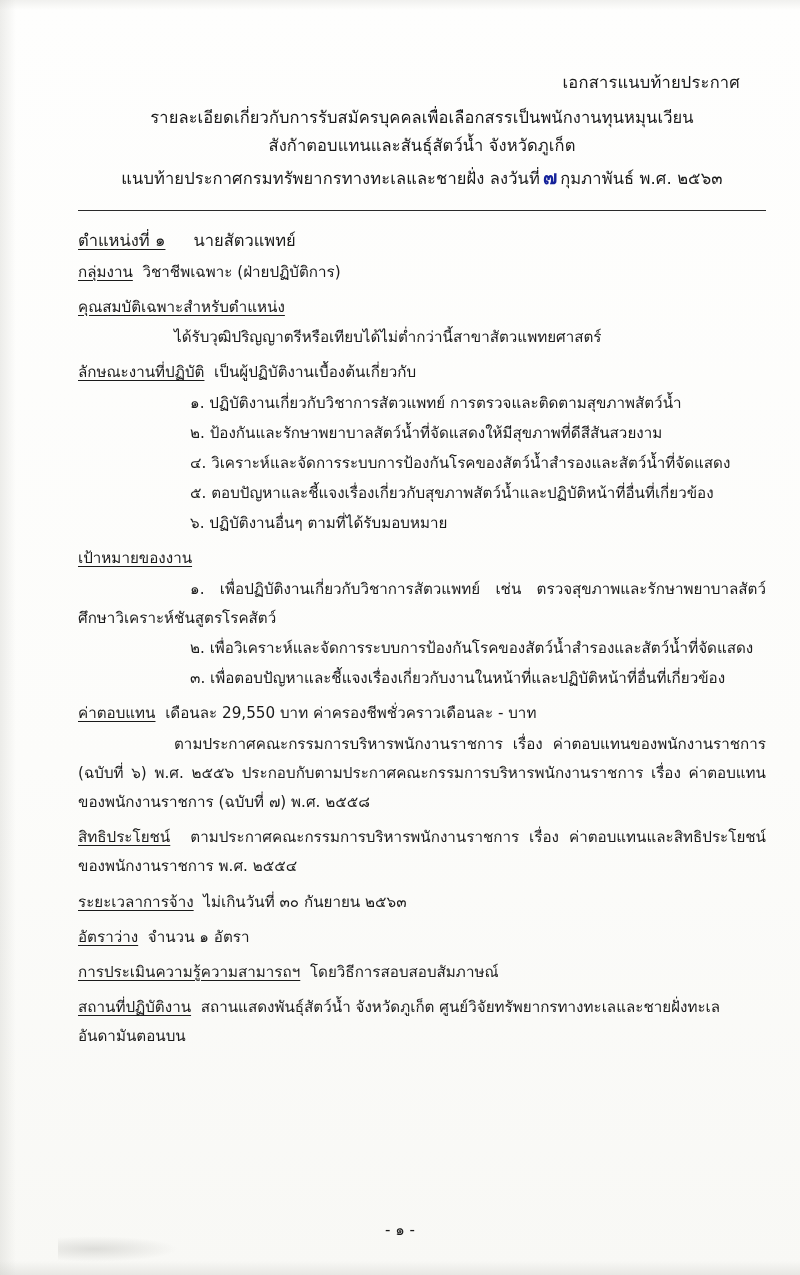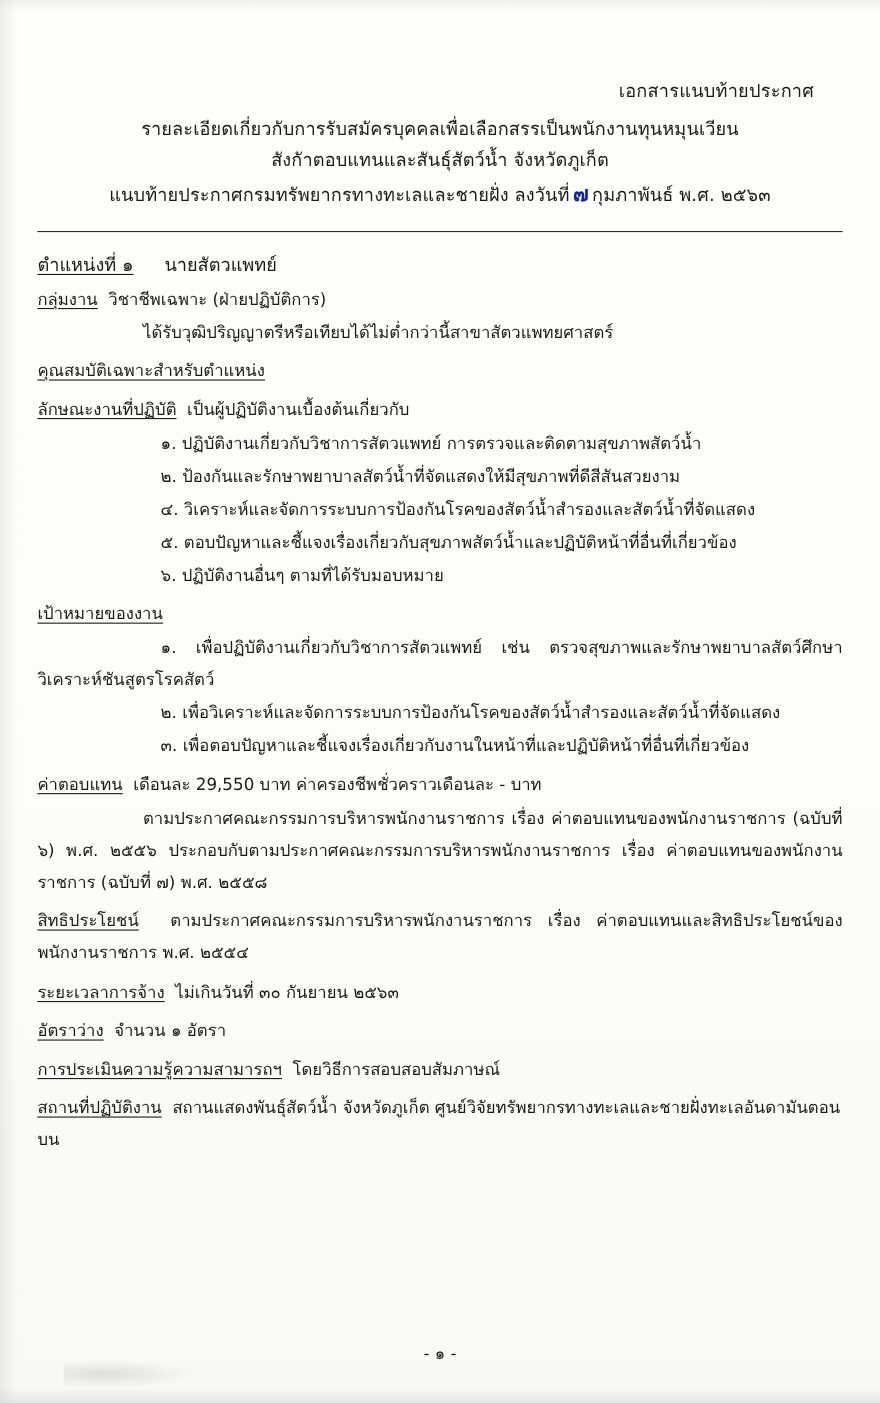--- a/index.html
+++ b/index.html
@@ -8,23 +8,24 @@
     background: #ffffff;
   }
   body {
     font-family: "DejaVu Sans", "Liberation Sans", sans-serif;
     color: #1a1a1a;
   }
   .page {
     position: relative;
     width: 800px;
     height: 1275px;
-    background: #7dd3fc;
+    background: #14b8a6;
     overflow: hidden;
     box-sizing: border-box;
+    padding-left: 44px;
   }
   .sheet {
     position: absolute;
     left: 0;
     top: 0;
     width: 800px;
     height: 1275px;
     background: linear-gradient(180deg, #fefefd 0%, #fcfcfa 60%, #f8f8f5 100%);
   }
   .content {
@@ -155,24 +156,24 @@
     <div class="body">
 
       <div class="row pos-title">
         <span class="u">ตำแหน่งที่ ๑</span><span class="name">นายสัตวแพทย์</span>
       </div>
 
       <div class="row">
         <span class="u">กลุ่มงาน</span>&nbsp;&nbsp;<span>วิชาชีพเฉพาะ  (ฝ่ายปฏิบัติการ)</span>
       </div>
 
+      <div class="row sec-title">
+        <span class="u">คุณสมบัติเฉพาะสำหรับตำแหน่ง</span>
+      </div>
       <div class="row indent-2">ได้รับวุฒิปริญญาตรีหรือเทียบได้ไม่ต่ำกว่านี้สาขาสัตวแพทยศาสตร์</div>
-      <div class="row sec-title">
-        <span class="u">คุณสมบัติเฉพาะสำหรับตำแหน่ง</span>
-      </div>
 
       <div class="row sec-title">
         <span class="u">ลักษณะงานที่ปฏิบัติ</span>&nbsp;&nbsp;<span>เป็นผู้ปฏิบัติงานเบื้องต้นเกี่ยวกับ</span>
       </div>
       <div class="row indent-3">๑. ปฏิบัติงานเกี่ยวกับวิชาการสัตวแพทย์ การตรวจและติดตามสุขภาพสัตว์น้ำ</div>
       <div class="row indent-3">๒. ป้องกันและรักษาพยาบาลสัตว์น้ำที่จัดแสดงให้มีสุขภาพที่ดีสีสันสวยงาม</div>
       <div class="row indent-3">๔. วิเคราะห์และจัดการระบบการป้องกันโรคของสัตว์น้ำสำรองและสัตว์น้ำที่จัดแสดง</div>
       <div class="row indent-3">๕. ตอบปัญหาและชี้แจงเรื่องเกี่ยวกับสุขภาพสัตว์น้ำและปฏิบัติหน้าที่อื่นที่เกี่ยวข้อง</div>
       <div class="row indent-3">๖. ปฏิบัติงานอื่นๆ ตามที่ได้รับมอบหมาย</div>
 

